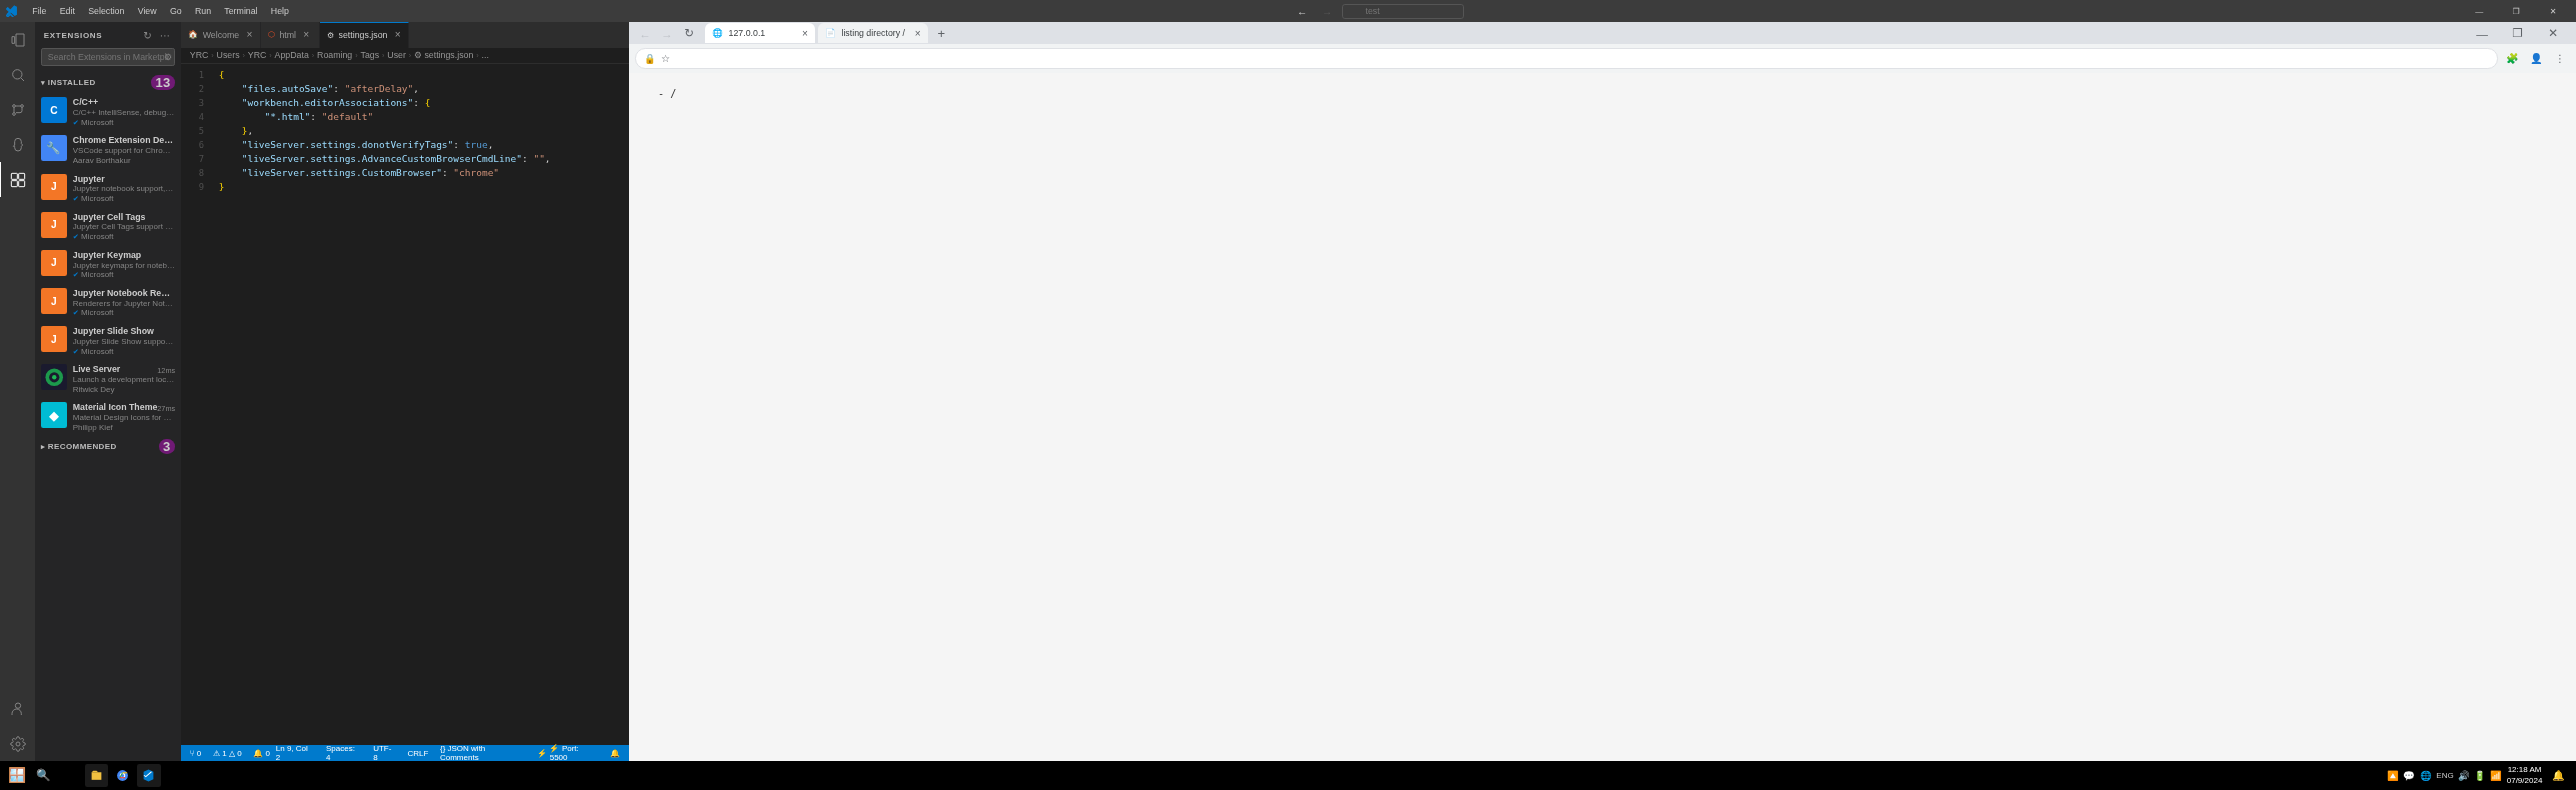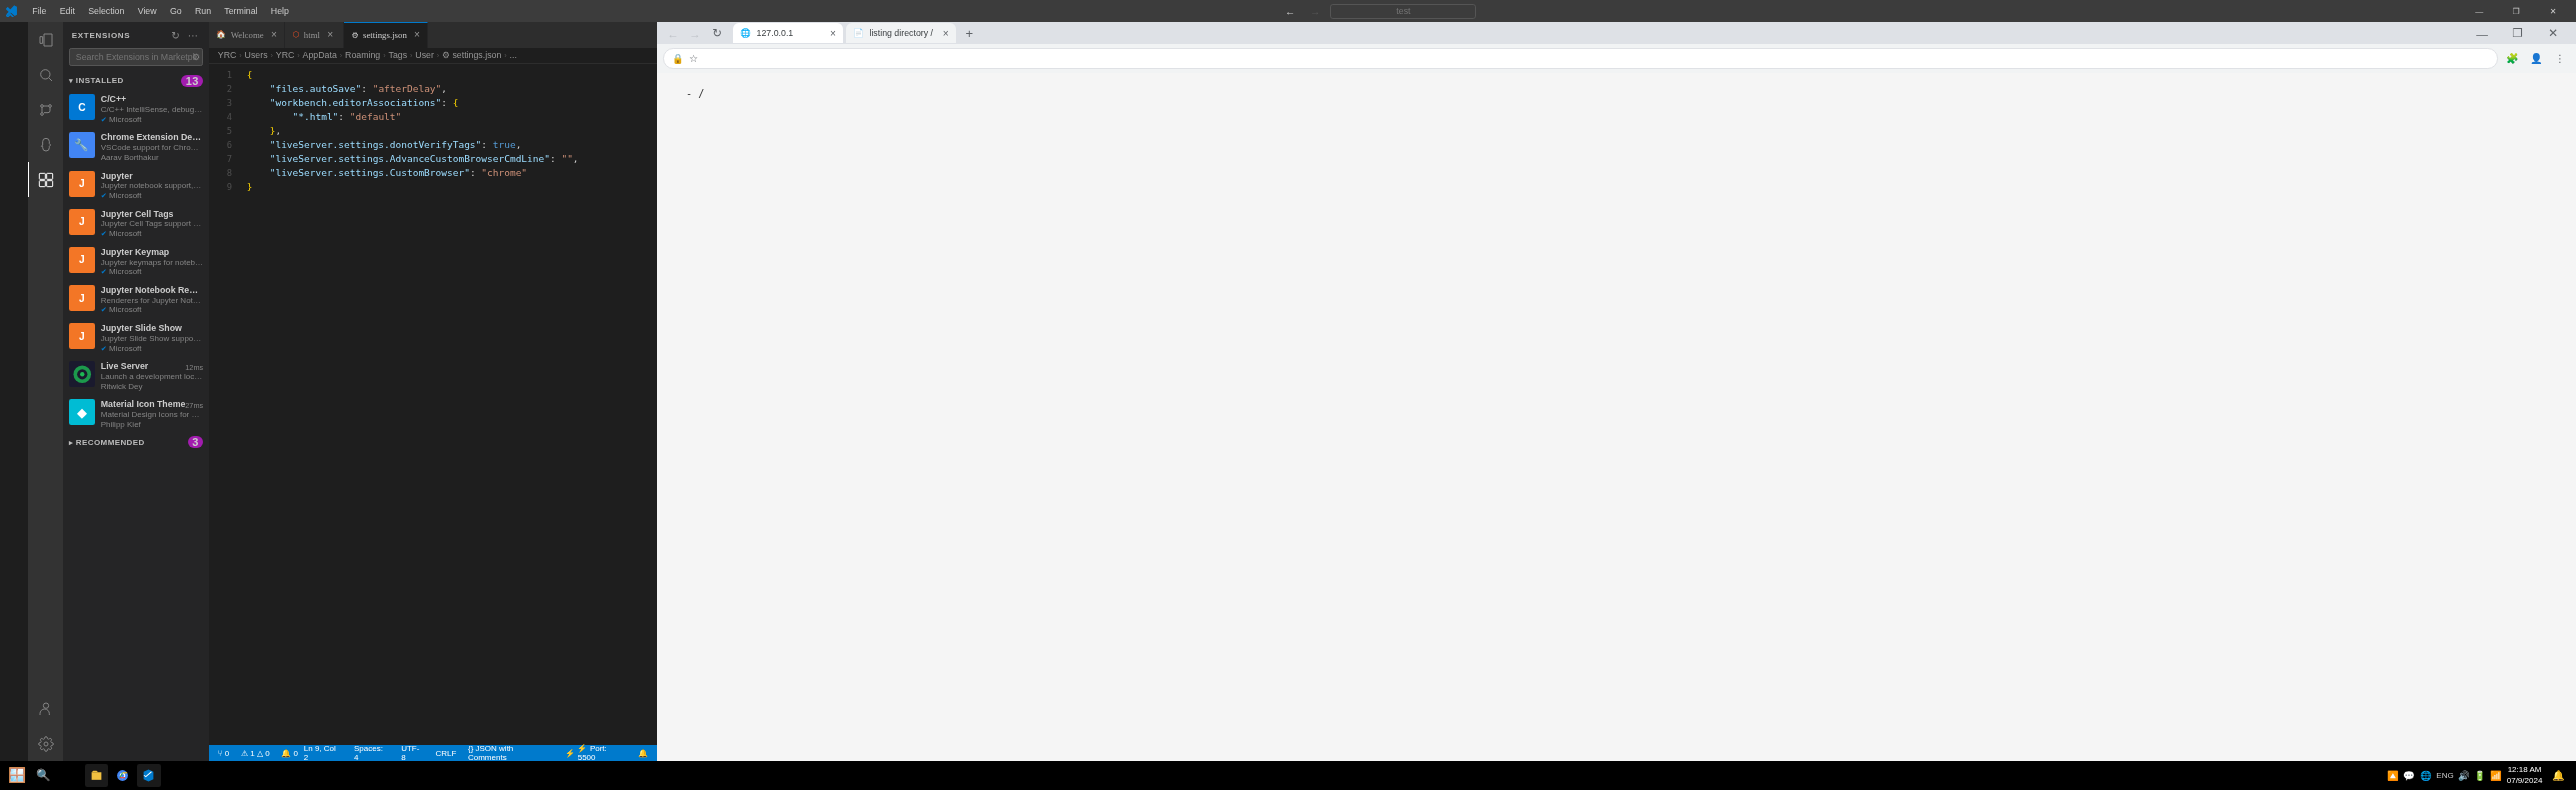--- a/index.html
+++ b/index.html
@@ -47,22 +47,21 @@
       border-radius: 2.2px;
       text-align: center;
     }
     .title-search {
       background: #3c3c3c;
       border: 0.7px solid #555;
       border-radius: 2.9px;
       color: #cccccc;
       font-size: 8.8px;
       padding: 1.5px 22px;
-      width: 146px;
-      text-align: center;
+      width: 122px;
     }
     .title-bar-right {
       display: flex;
       align-items: center;
       gap: 2.9px;
     }
     .win-btn {
       width: 34px;
       height: 22px;
       display: flex;
@@ -169,23 +168,23 @@
       padding: 2.9px 5.9px;
       color: #bbbbbb;
       font-size: 8px;
       font-weight: 600;
       cursor: pointer;
       letter-spacing: 0.4px;
     }
     .section-chevron { margin-right: 2.9px; font-size: 7.3px; }
     .section-badge {
       margin-left: auto;
-      background: #a21caf;
+      background: #701a75;
       color: #cccccc;
-      font-size: 11px;
+      font-size: 13px;
       border-radius: 7.3px;
       padding: 0 4.4px;
       min-width: 13px;
       text-align: center;
     }
 
     .ext-item {
       display: flex;
       align-items: flex-start;
       padding: 4.4px 5.9px;
@@ -276,21 +275,21 @@
       max-width: 117px;
       position: relative;
       flex-shrink: 0;
     }
     .tab.active {
       background: #1e1e1e;
       color: #cccccc;
       border-top: 0.7px solid #007acc;
     }
     .tab-icon { font-size: 8px; }
-    .tab-label { white-space: nowrap; overflow: hidden; text-overflow: ellipsis; font-family: Liberation Serif, serif; }
+    .tab-label { white-space: nowrap; overflow: hidden; text-overflow: ellipsis; }
     .tab-close {
       font-size: 10.2px;
       color: #969696;
       line-height: 1;
       margin-left: 2.9px;
     }
 
     
     .breadcrumb {
       height: 16px;
@@ -611,21 +610,21 @@
       <button style="background:none;border:none;color:#555;font-size:10.2px;cursor:pointer;padding:1.5px 4.4px;">→</button>
       <input class="title-search" type="text" placeholder="test" style="">
     </div>
     <div class="title-bar-right">
       <div class="win-btn">—</div>
       <div class="win-btn">❐</div>
       <div class="win-btn close">✕</div>
     </div>
   </div>
 
-  <div class="browsers-and-vscode" style="flex:1;overflow:hidden;display:flex;margin-left:28px;">
+  <div class="browsers-and-vscode" style="flex:1;overflow:hidden;display:flex;">
 
     <div class="vscode-container">
       <div class="vscode-inner">
 
         <div class="activity-bar">
           <div class="activity-icon">
             <svg width="16" height="16" viewBox="0 0 24 24" fill="none" stroke="currentColor" stroke-width="1.5">
               <path d="M3 7h4v10H3zM9 3h12v18H9z"></path>
             </svg>
           </div>

